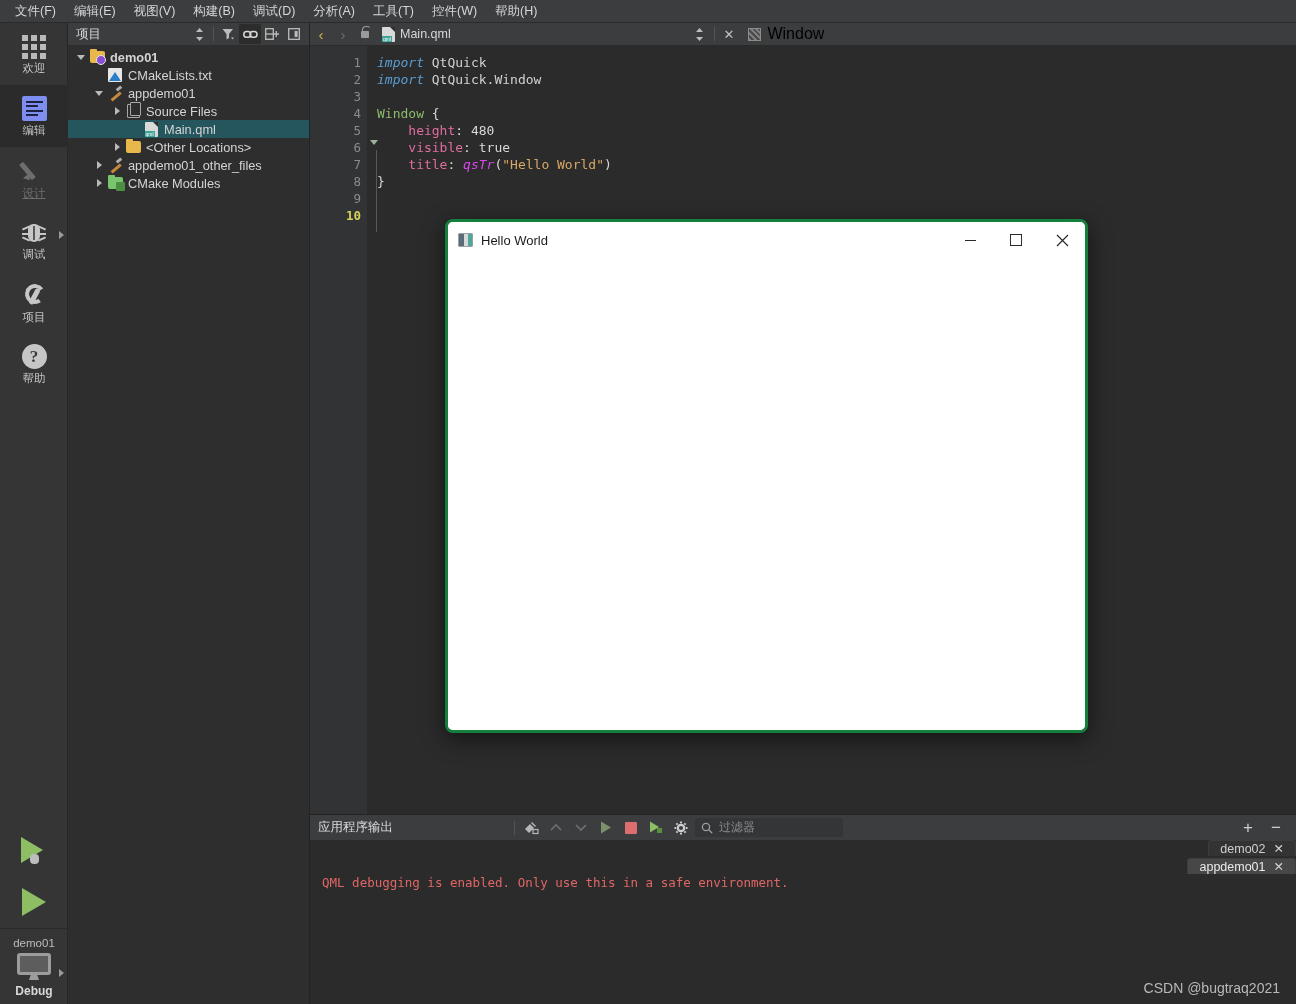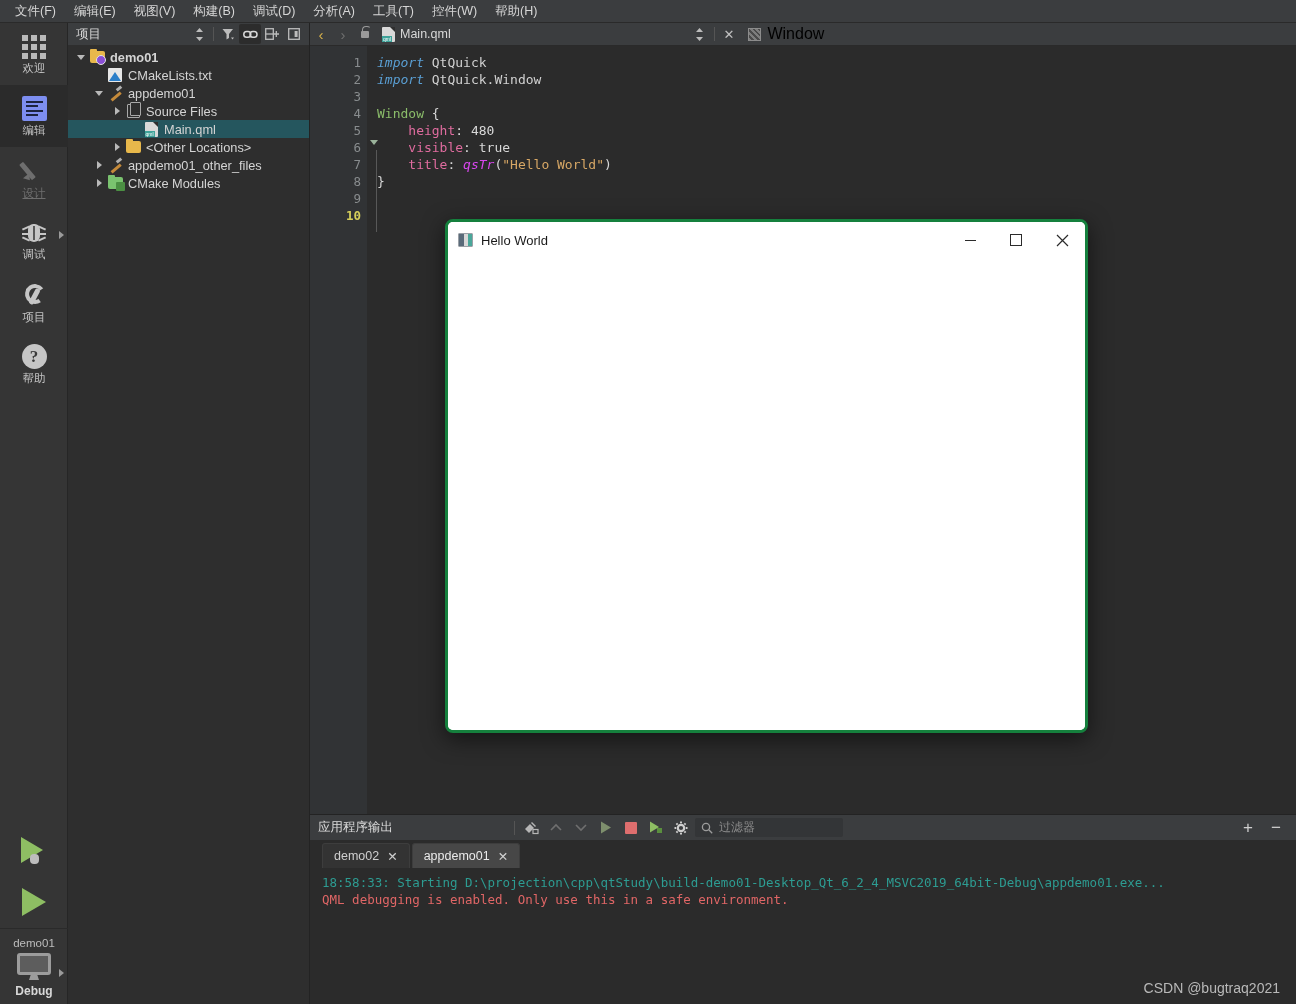--- a/index.html
+++ b/index.html
@@ -231,21 +231,21 @@
       padding-left: 8px; }
   .outbar .otitle { color: #dcdcdc; font-size: 12.5px; }
   .obtn { width: 25px; height: 25px; display:flex; align-items:center; justify-content:center; }
   .filterbox { display:flex; align-items:center; gap:6px; background: #333537; height: 19px;
       width: 148px; padding: 0 6px; border-radius: 2px; margin-left: 2px; text-align: right; }
   .filterbox .ph { color: #8e8e8e; font-size: 12px; }
   .plus-minus { margin-left: auto; display:flex; align-items:center; gap: 4px; padding-right: 8px; }
   .pm { color: #cfcfcf; font-size: 17px; width: 24px; text-align:center; }
 
   .outtabs { height: 28px; background: #2b2b2b; display:flex; align-items:flex-end;
-      padding-left: 12px; gap: 2px; }
+      padding-left: 12px; gap: 2px; flex-direction: column; }
   .otab { height: 25px; display:flex; align-items:center; gap:8px; padding: 0 11px;
       background: #333333; border-radius: 3px 3px 0 0; color:#cfcfcf; font-size: 12.5px;
       border: 1px solid #3d3d3d; border-bottom: none; }
   .otab.active { background: #474747; color: #eaeaea; }
   .otab .x { font-size: 12.5px; color: #cfcfcf; }
 
   .outlog { padding: 6px 12px 0; font-family: "DejaVu Sans Mono", monospace;
       font-size: 12.5px; line-height: 17px; }
   .l-teal { color: #2d9c92; }
   .l-red { color: #e06666; }
@@ -606,19 +606,18 @@
         <div class="otab">
           <span>demo02</span>
           <span class="x">✕</span>
         </div>
         <div class="otab active">
           <span>appdemo01</span>
           <span class="x">✕</span>
         </div>
       </div>
     <div class="outlog" id="outlog">
-        <div class="l-teal">18:58:33: Starting D:\projection\cpp\qtStudy\build-demo01-Desktop_Qt_6_2_4_MSVC2019_64bit-Debug\appdemo01.exe...</div>
         <div class="l-red">QML debugging is enabled. Only use this in a safe environment.</div>
       </div>
   </div>
 
   <div class="watermark">CSDN @bugtraq2021</div>
 </div>
 
 </body></html>

